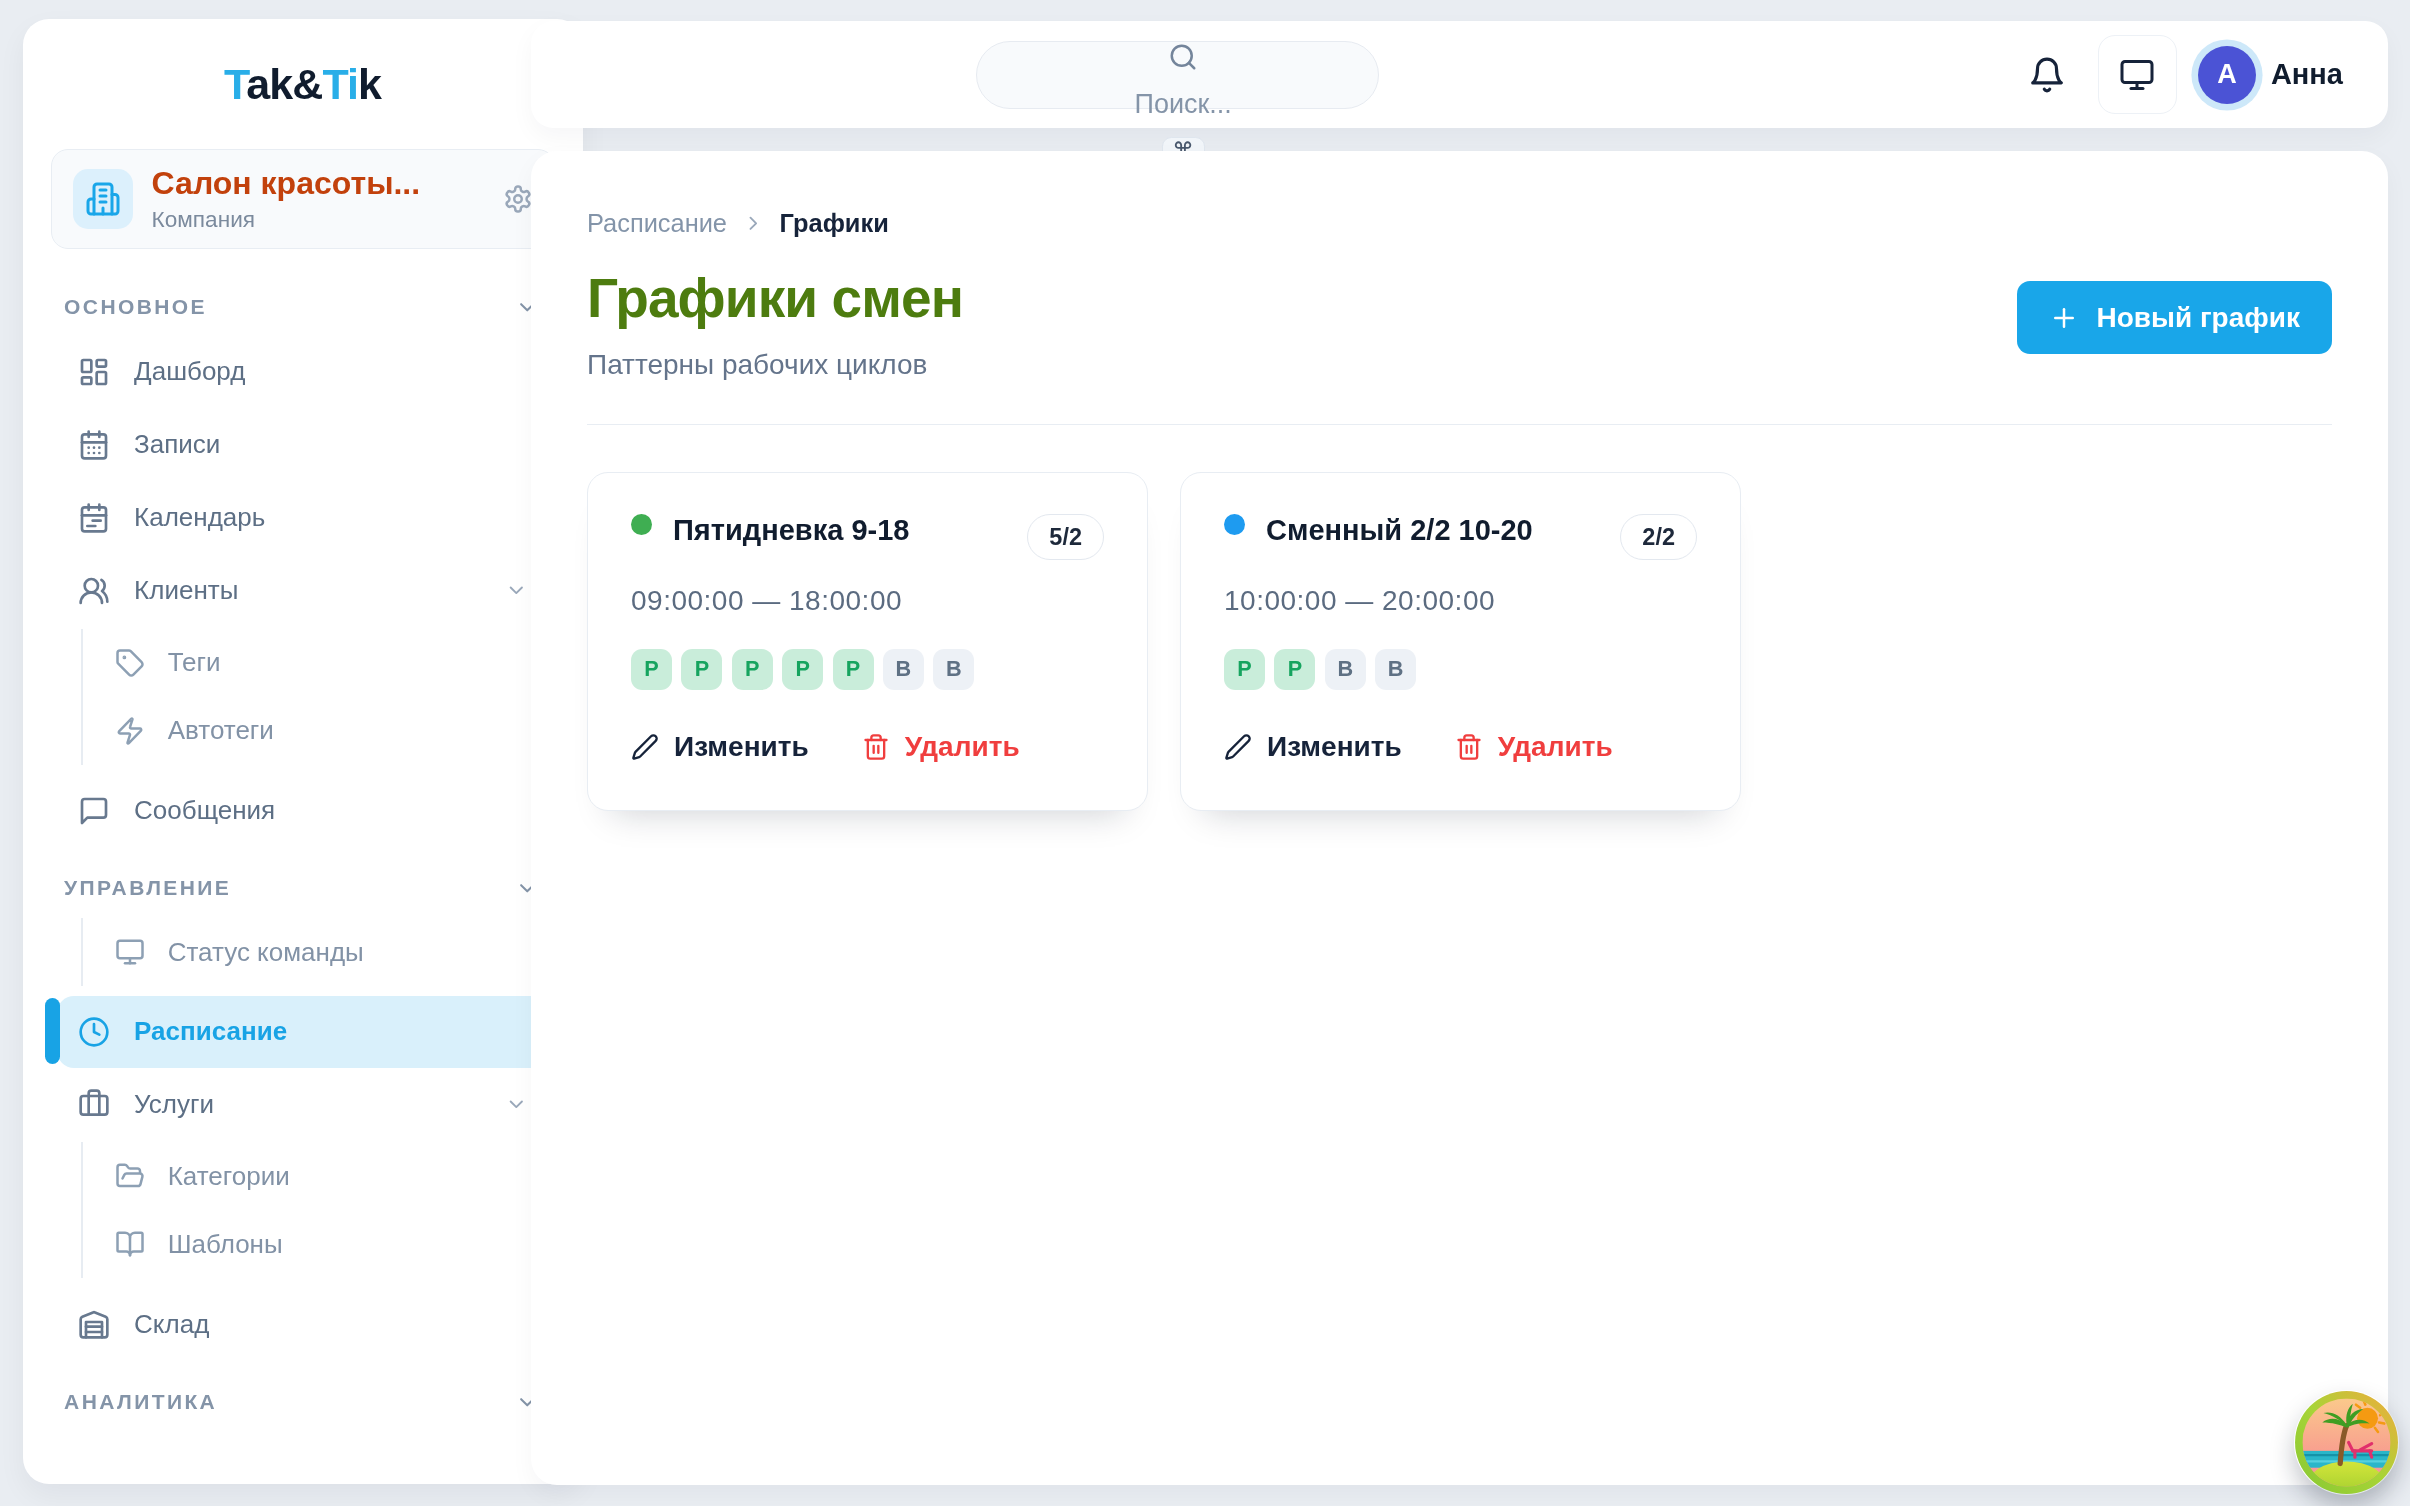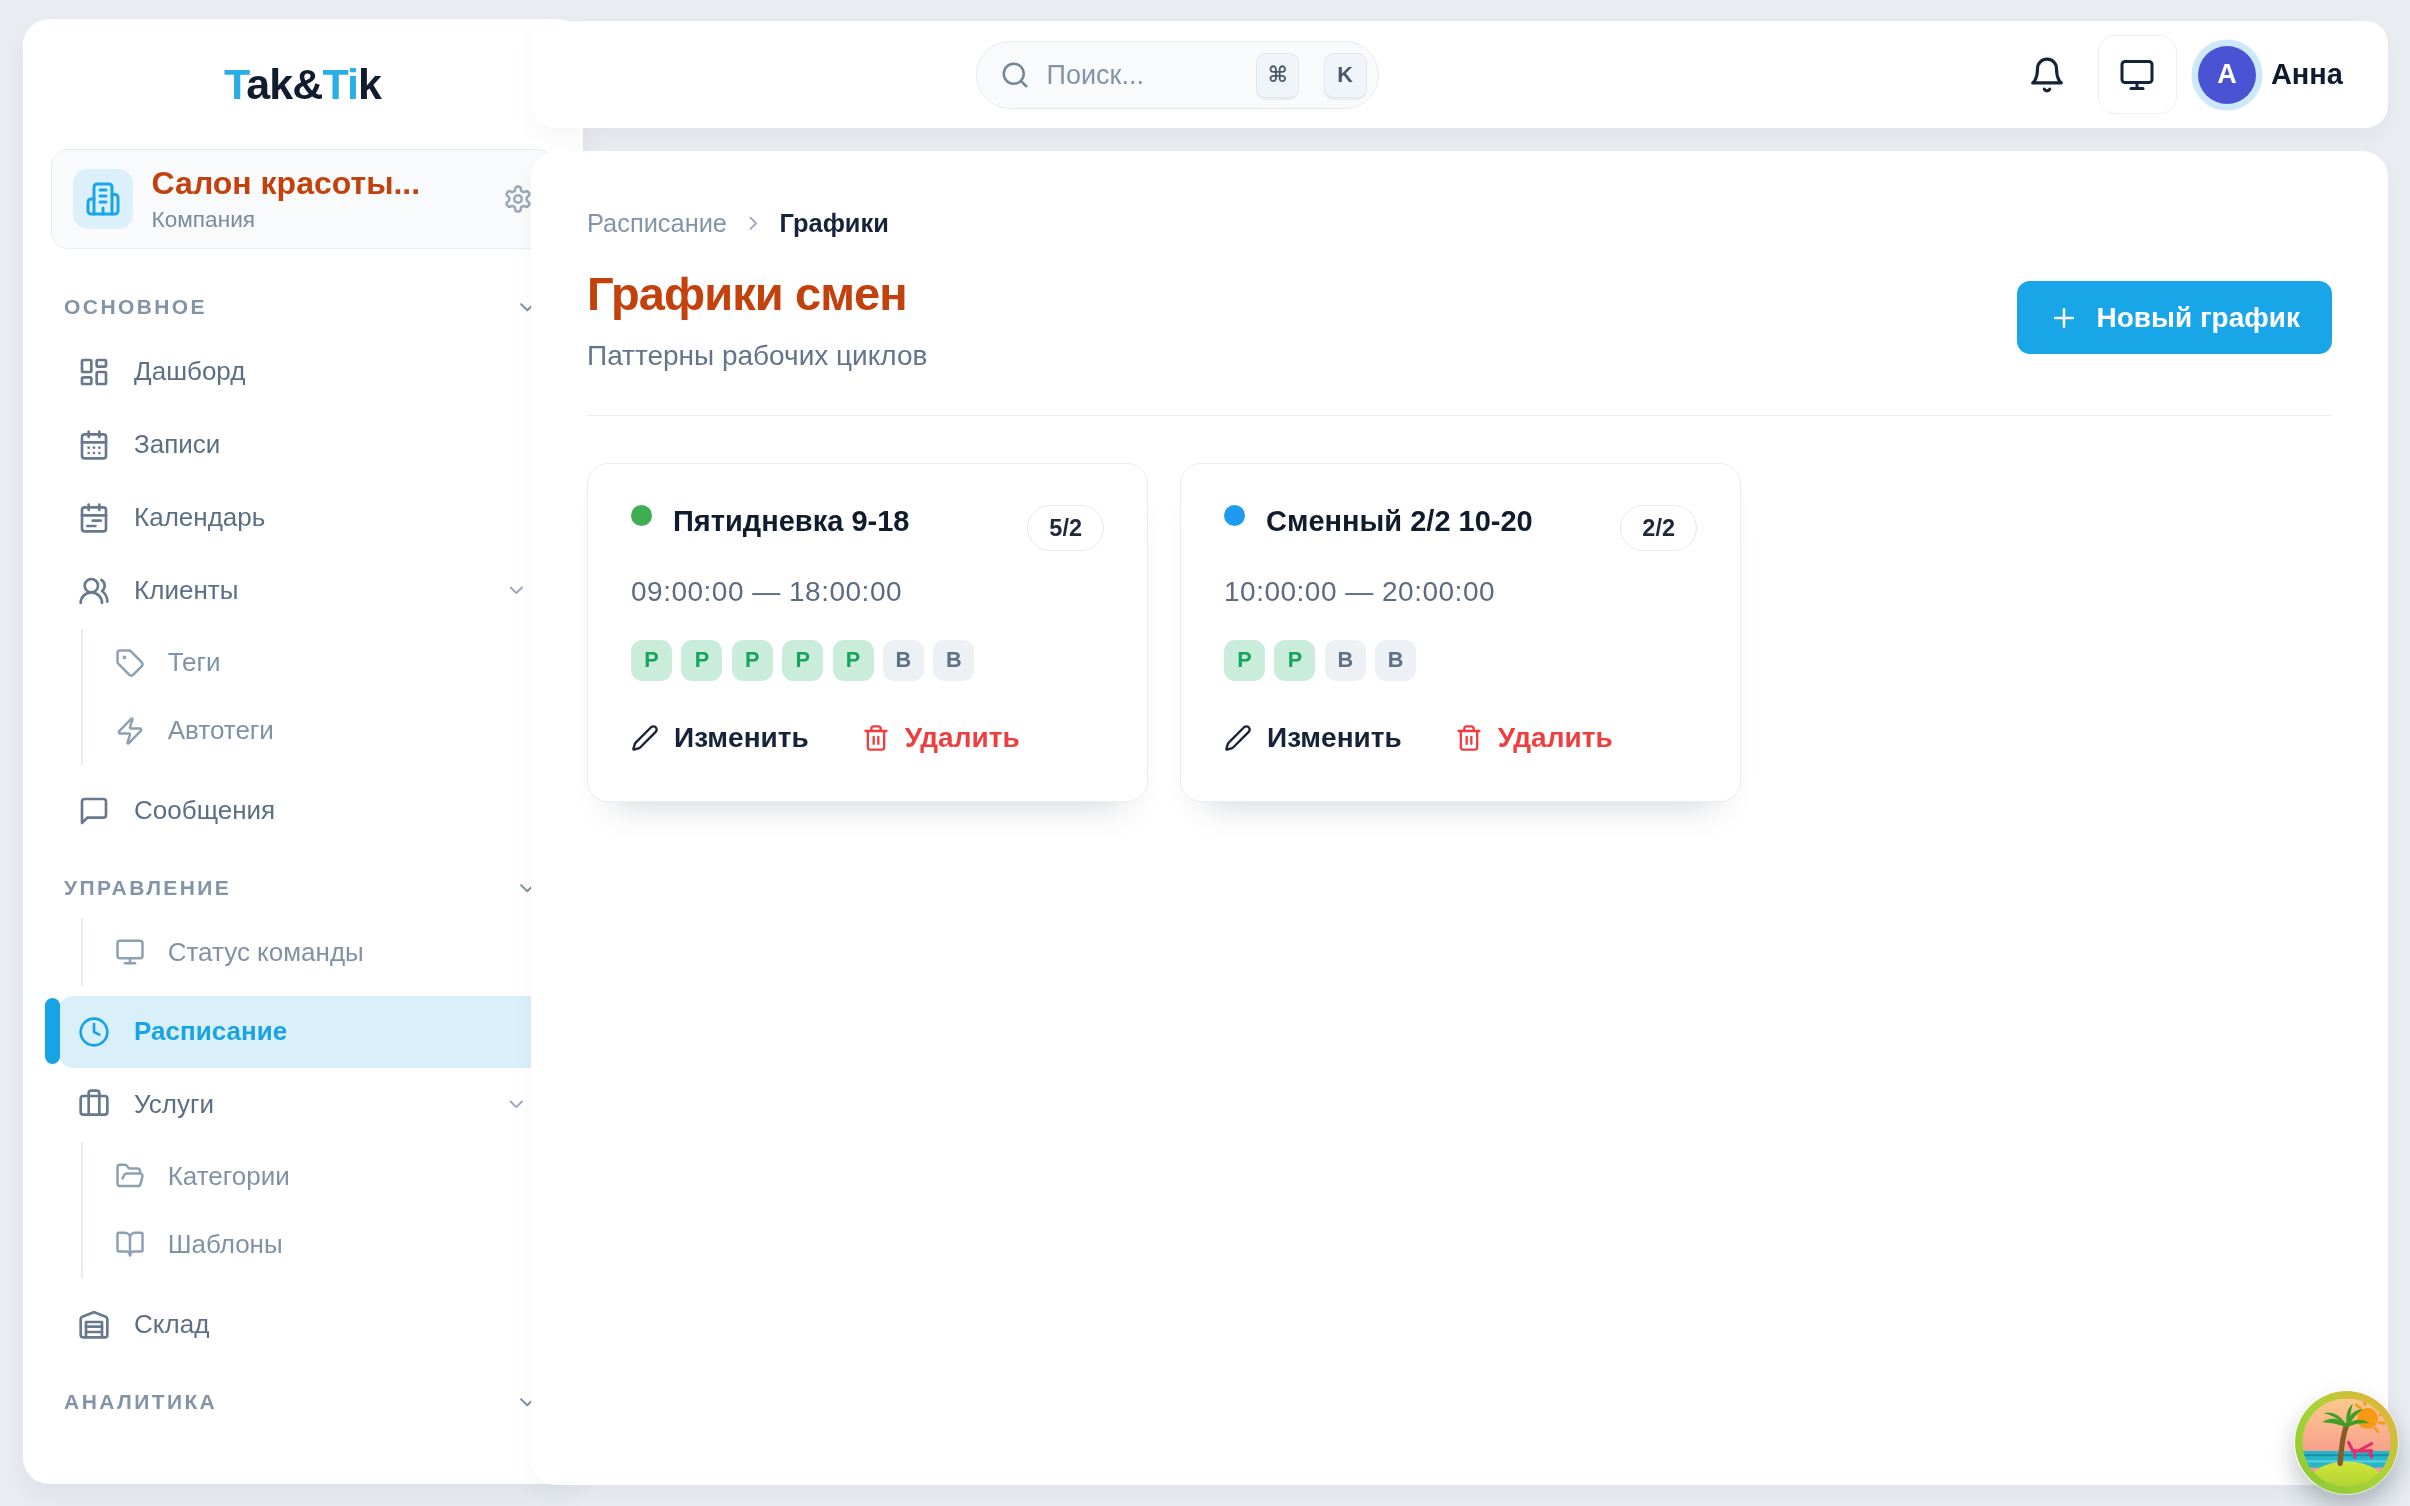--- a/index.html
+++ b/index.html
@@ -65,21 +65,21 @@
 
   
   .topbar {
     position:absolute; left:531px; top:21px; width:1857px; height:107px;
     background:#fff; border-radius:22.6px; box-shadow:0 9.4px 24.5px rgba(15,23,42,.04);
   }
   .search {
     position:absolute; left:445px; top:20px; width:403px; height:68px;
     background:#f8fafc; border:1.9px solid #e7ebf1; border-radius:941px;
     display:flex; align-items:center; gap:17px; padding:0 11.3px 0 22.6px;
-    color:#8494a8; font-size:27px;
+    color:#8494a8; font-size:27px;flex-direction:column;
   }
   .search .sico { color:#74859b; flex:none; }
   .search-ph { flex:1; }
   .kbd {
     min-width:43px; height:45px; padding:0 9.4px; border-radius:9.4px;
     background:#f1f5f9; border:0.9px solid #dfe6ee; box-shadow:0 1.9px 0 rgba(15,23,42,.06);
     display:flex; align-items:center; justify-content:center;
     color:#49586d; font-size:21.7px; font-weight:700;
   }
   .kbd + .kbd { margin-left:7.5px; }
@@ -104,21 +104,21 @@
   
   .main {
     position:absolute; left:531px; top:151px; width:1857px; height:1334px;
     background:#fff; border-radius:26px; box-shadow:0 9.4px 24.5px rgba(15,23,42,.04);
     padding:58px 56px; overflow:hidden;
   }
   .breadcrumb { display:flex; align-items:center; gap:15px; font-size:25.4px; }
   .crumb-muted { color:#8394a9; cursor:pointer; }
   .crumb-sep { color:#9aa8ba; }
   .crumb-current { color:#16233a; font-weight:700; }
-  .page-title { margin-top:28px; font-size:47px; font-weight:800; letter-spacing:-0.9px; color:#c2410c; }
+  .page-title { margin-top:28px; font-size:55px; font-weight:800; letter-spacing:-0.9px; color:#4d7c0f; }
   .page-subtitle { margin-top:19px; font-size:28px; color:#64748b; }
   .new-btn {
     position:absolute; right:56px; top:130px; height:73px; padding:0 32px;
     background:#19a6e9; border:none; border-radius:13px; cursor:pointer;
     display:flex; align-items:center; gap:17px;
     color:#fff; font-size:28px; font-weight:700; font-family:inherit;
   }
   .divider { margin-top:43px; border-top:1.9px solid #e8edf3; }
 
   .cards { display:flex; gap:32px; margin-top:47px; }

